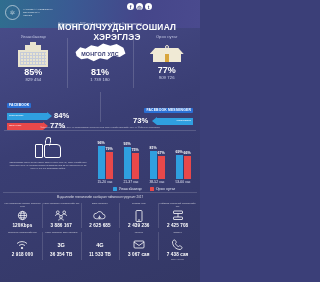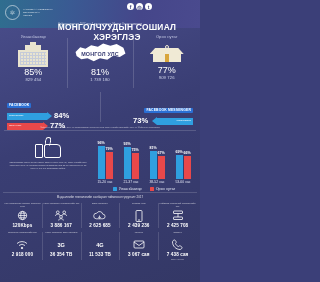--- a/index.html
+++ b/index.html
@@ -36,21 +36,21 @@
          font-size:5px; font-weight:bold; display:flex; align-items:center; justify-content:center; }
   .hdr-sub { position:absolute; left:0; right:0; top:23px; text-align:center;
              font-size:2.6px; line-height:3.4px; color:rgba(255,255,255,.72); }
 
   
   .top3 { display:flex; height:62px; padding-top:6px; }
   .col { flex:1; display:flex; flex-direction:column; align-items:center; position:relative; }
   .col + .col::before { content:""; position:absolute; left:0; top:4px; bottom:2px;
                         width:1px; background:rgba(255,255,255,.16); }
   .col-cap { font-size:4px; color:#c9cde8; margin-bottom:2px; letter-spacing:.1px; }
-  .pct { font-size:9px; font-weight:normal; line-height:10px; }
+  .pct { font-size:9px; font-weight:bold; line-height:10px; }
   .pct-sub { font-size:4.2px; color:#cfd3ea; letter-spacing:.1px; }
 
   .bldg { width:30px; height:26px; position:relative; }
   .bldg .base { position:absolute; left:0; bottom:0; width:30px; height:17px;
                 background:#e9e4cf; }
   .bldg .mid  { position:absolute; left:7px; bottom:14px; width:16px; height:8px; background:#e9e4cf; }
   .bldg .top  { position:absolute; left:12px; bottom:20px; width:6px; height:5px; background:#e9e4cf; }
   .bldg .grid { position:absolute; left:2px; bottom:2px; width:26px; height:13px;
      background-image:
        repeating-linear-gradient(to right, #b9c3dd 0 1px, transparent 1px 3px),

